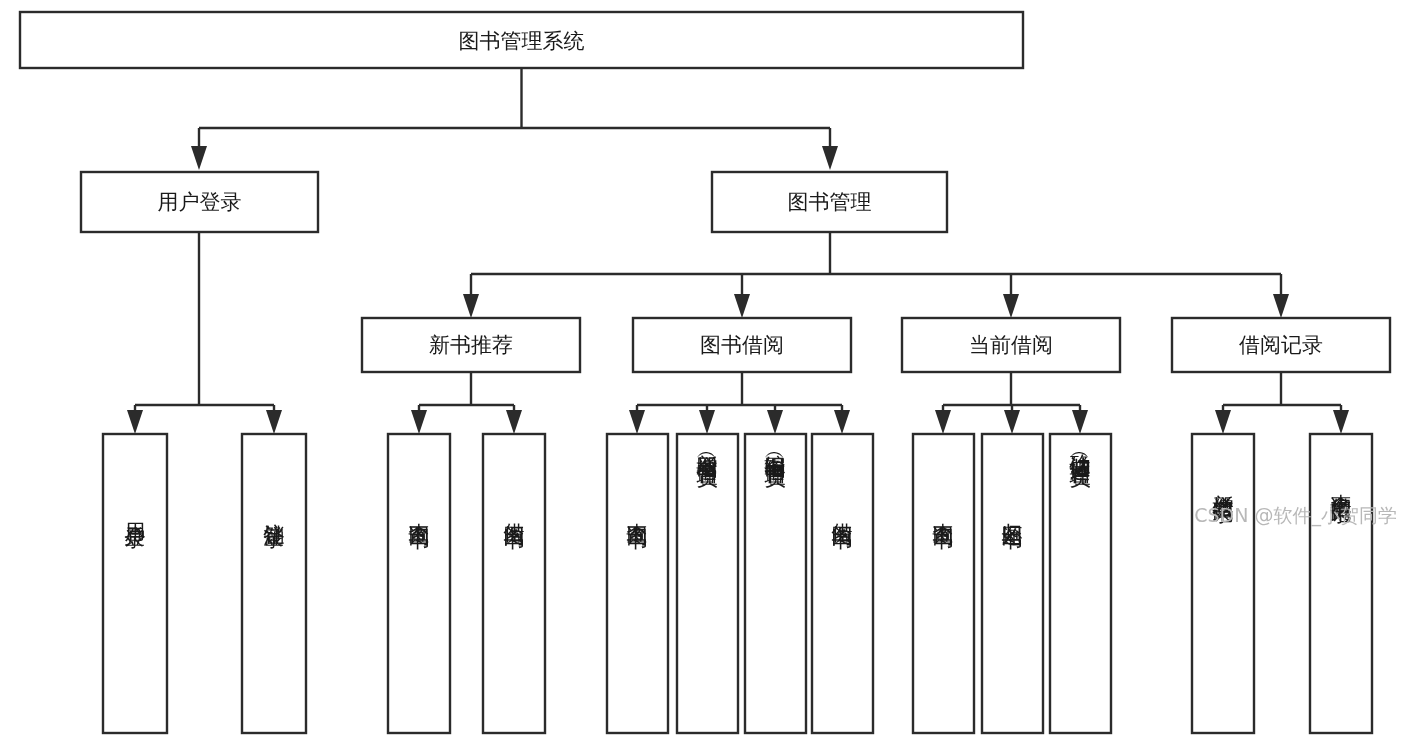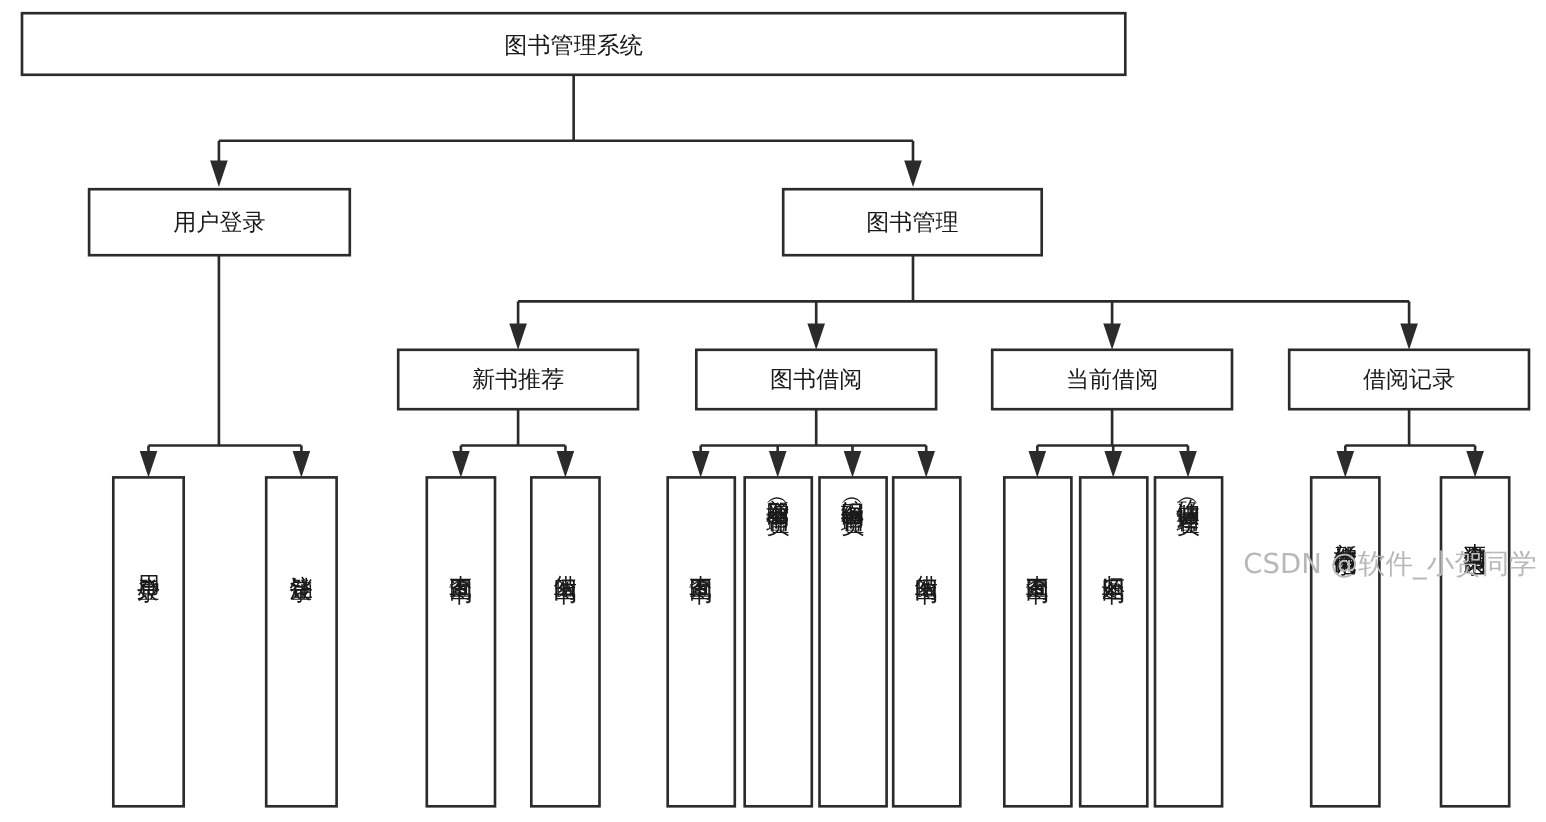--- a/index.html
+++ b/index.html
@@ -61,21 +61,21 @@
     writing-mode: vertical-rl;
     text-orientation: upright;
     letter-spacing: 2px;
     text-anchor: middle;
   }
   .watermark {
     position: absolute;
     right: 8px;
     bottom: 6px;
     font-family: "DejaVu Sans", "Liberation Sans", sans-serif;
-    font-size: 25px;
+    font-size: 19px;
     color: #b8b8b8;
     white-space: nowrap;
     pointer-events: none;
   }
 </style>
 </head>
 <body>
 
 <div id="diagram-root">
 

